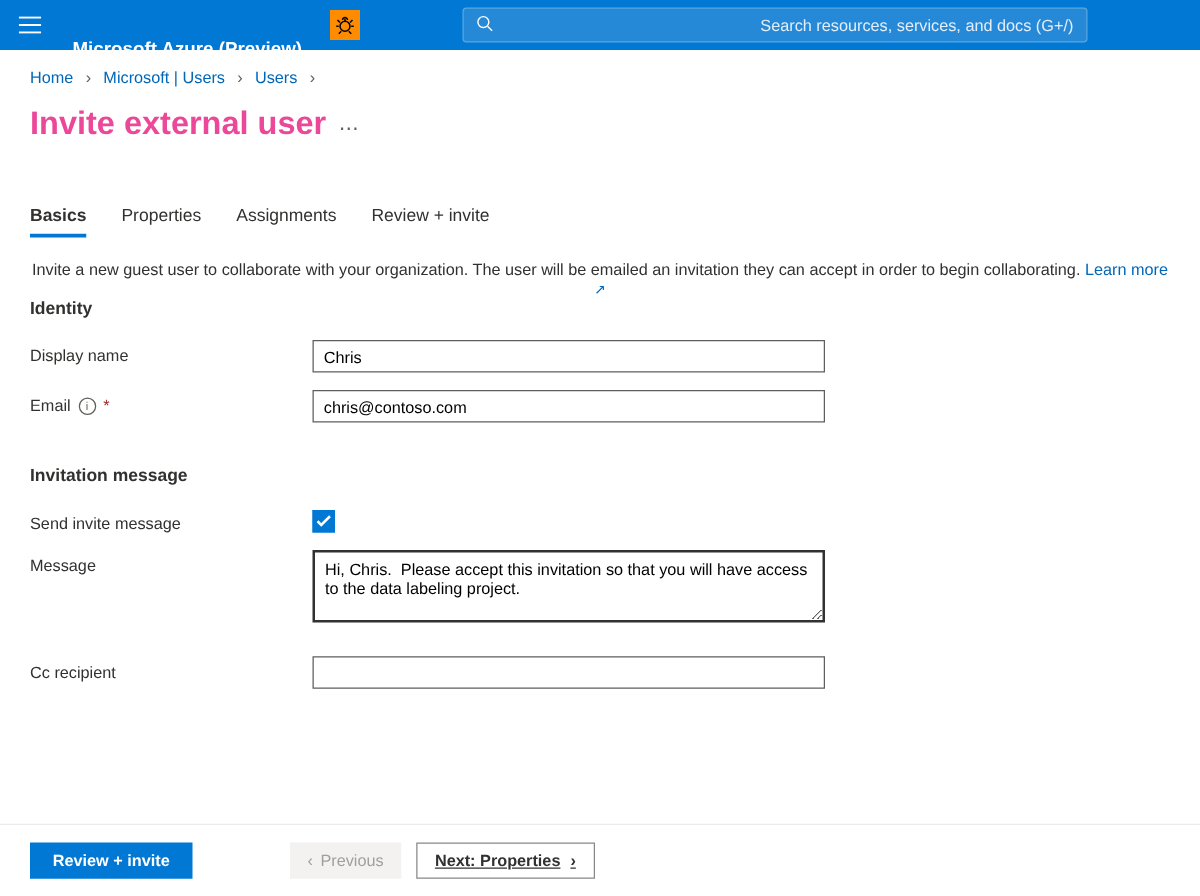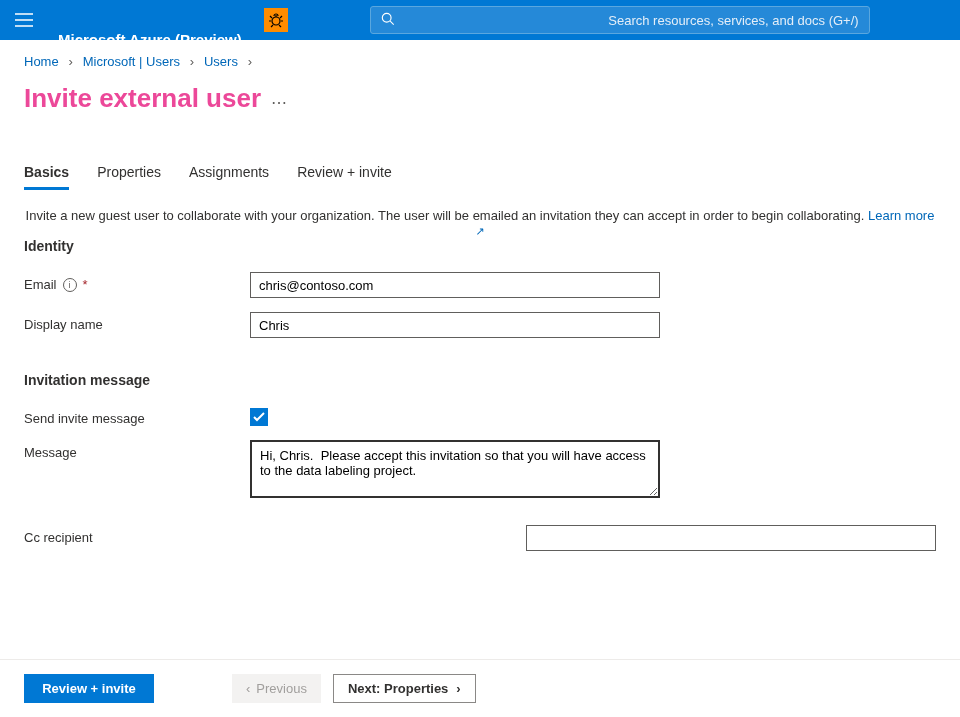--- a/index.html
+++ b/index.html
@@ -177,21 +177,21 @@
   min-width:130px;
 }
 .btn-disabled {
   background:#f3f2f1;color:#a19f9d;border:none;
   padding:7px 14px;font-size:13px;cursor:default;
   display:flex;align-items:center;gap:6px;
 }
 .btn-outline {
   background:#fff;color:#323130;border:1px solid #8a8886;
   padding:6px 14px;font-size:13px;font-weight:600;cursor:pointer;
-  display:flex;align-items:center;gap:8px;
+  display:flex;align-items:center;gap:8px;text-decoration:underline;
 }
 .nav-group{display:flex;gap:12px;}
 </style>
 </head>
 <body>
 
 <div class="topbar">
   <div class="hamburger">
     <svg width="18" height="14" viewBox="0 0 18 14">
         <path d="M0 1h18M0 7h18M0 13h18" stroke="#fff" stroke-width="1.6"></path>
@@ -241,35 +241,35 @@
   </div>
 
   <div class="desc">
     <span>Invite a new guest user to collaborate with your organization. The user will be emailed an invitation they can accept in order to begin collaborating. </span><a><span>Learn more</span> <span class="ext-icon">↗</span></a>
   </div>
 
   <div class="section-head">Identity</div>
 
   <div class="form-row">
     <div class="form-label">
+      <span>Display name</span>
+    </div>
+    <div class="form-field">
+      <input class="txt" type="text" value="Chris" style="">
+    </div>
+  </div>
+
+  <div class="form-row">
+    <div class="form-label">
       <span>Email</span>
       <span class="info-circ">i</span>
       <span class="req">*</span>
     </div>
     <div class="form-field">
       <input class="txt" type="text" value="chris@contoso.com" style="">
-    </div>
-  </div>
-
-  <div class="form-row">
-    <div class="form-label">
-      <span>Display name</span>
-    </div>
-    <div class="form-field">
-      <input class="txt" type="text" value="Chris" style="">
     </div>
   </div>
 
   <div class="section-gap"></div>
   <div class="section-head">Invitation message</div>
 
   <div class="form-row">
     <div class="form-label">
       <span>Send invite message</span>
     </div>
@@ -284,21 +284,21 @@
 
   <div class="form-row">
     <div class="form-label">
       <span>Message</span>
     </div>
     <div class="form-field">
       <textarea class="txtarea" style="">Hi, Chris.  Please accept this invitation so that you will have access to the data labeling project.</textarea>
     </div>
   </div>
 
-  <div class="form-row" style="margin-top:24px;justify-content:space-between;">
+  <div class="form-row" style="margin-top:24px;">
     <div class="form-label">
       <span>Cc recipient</span>
     </div>
     <div class="form-field">
       <input class="txt" type="text" value="" style="">
     </div>
   </div>
 
 </div>
 

